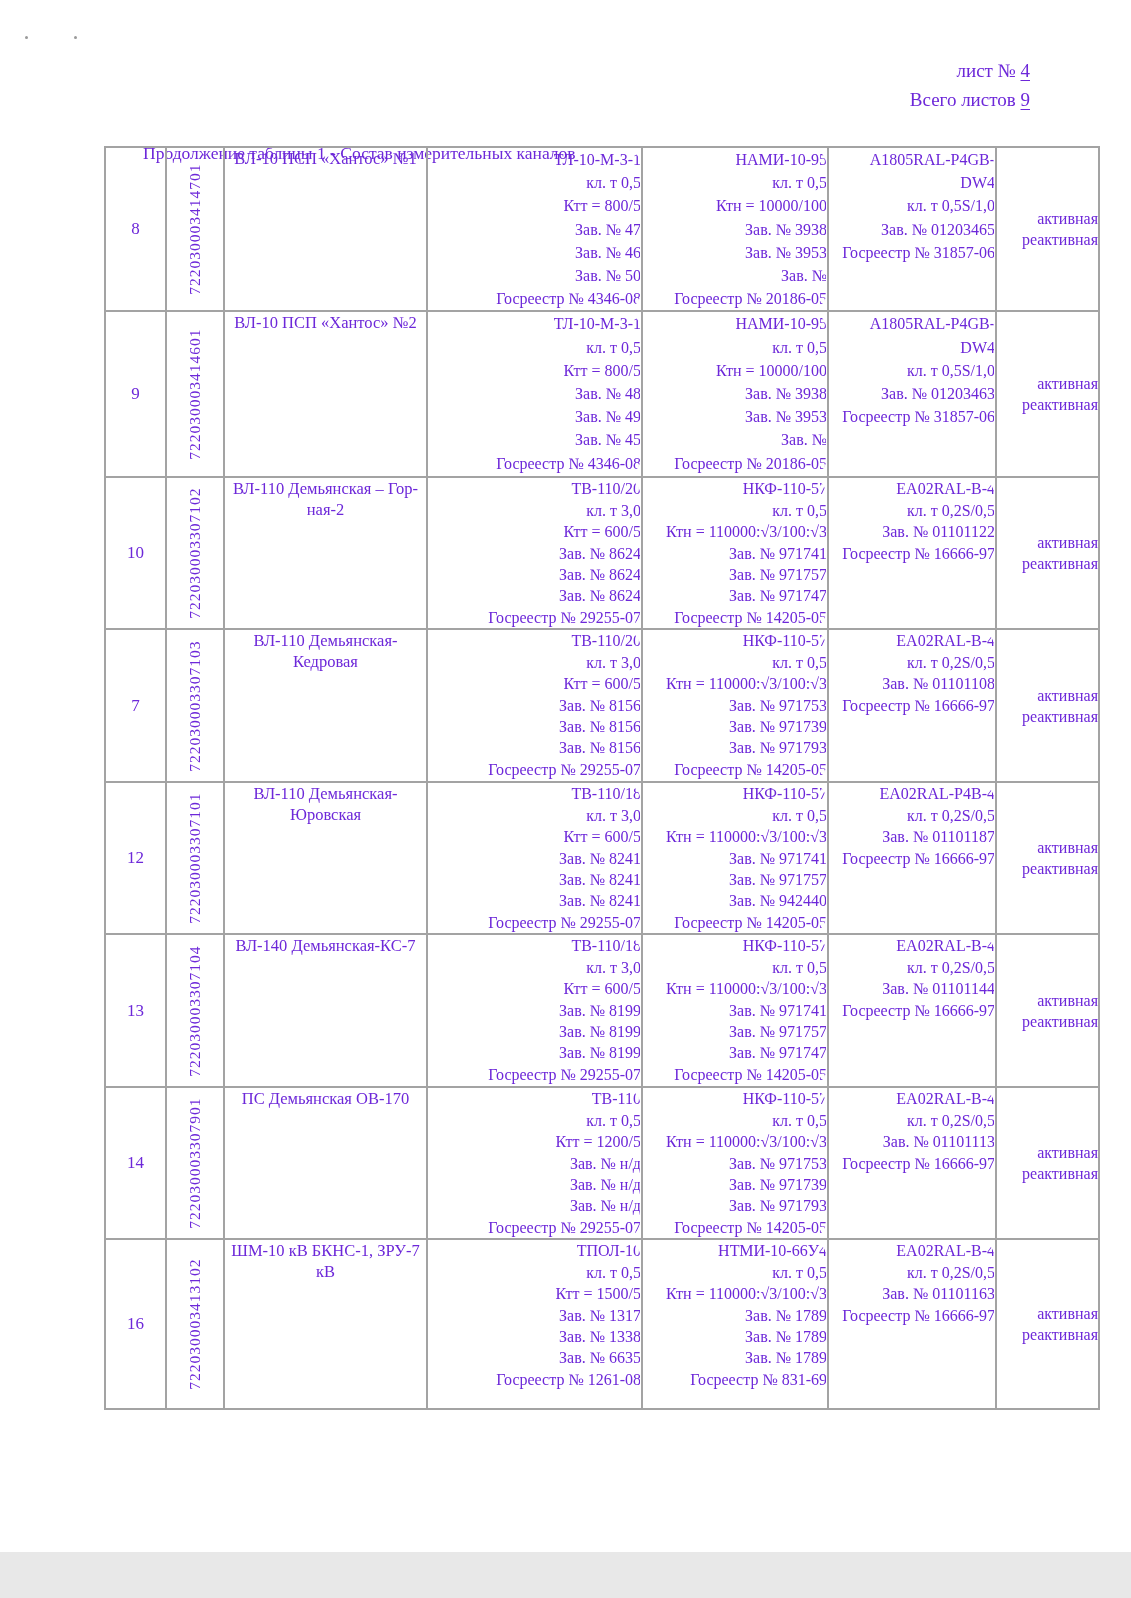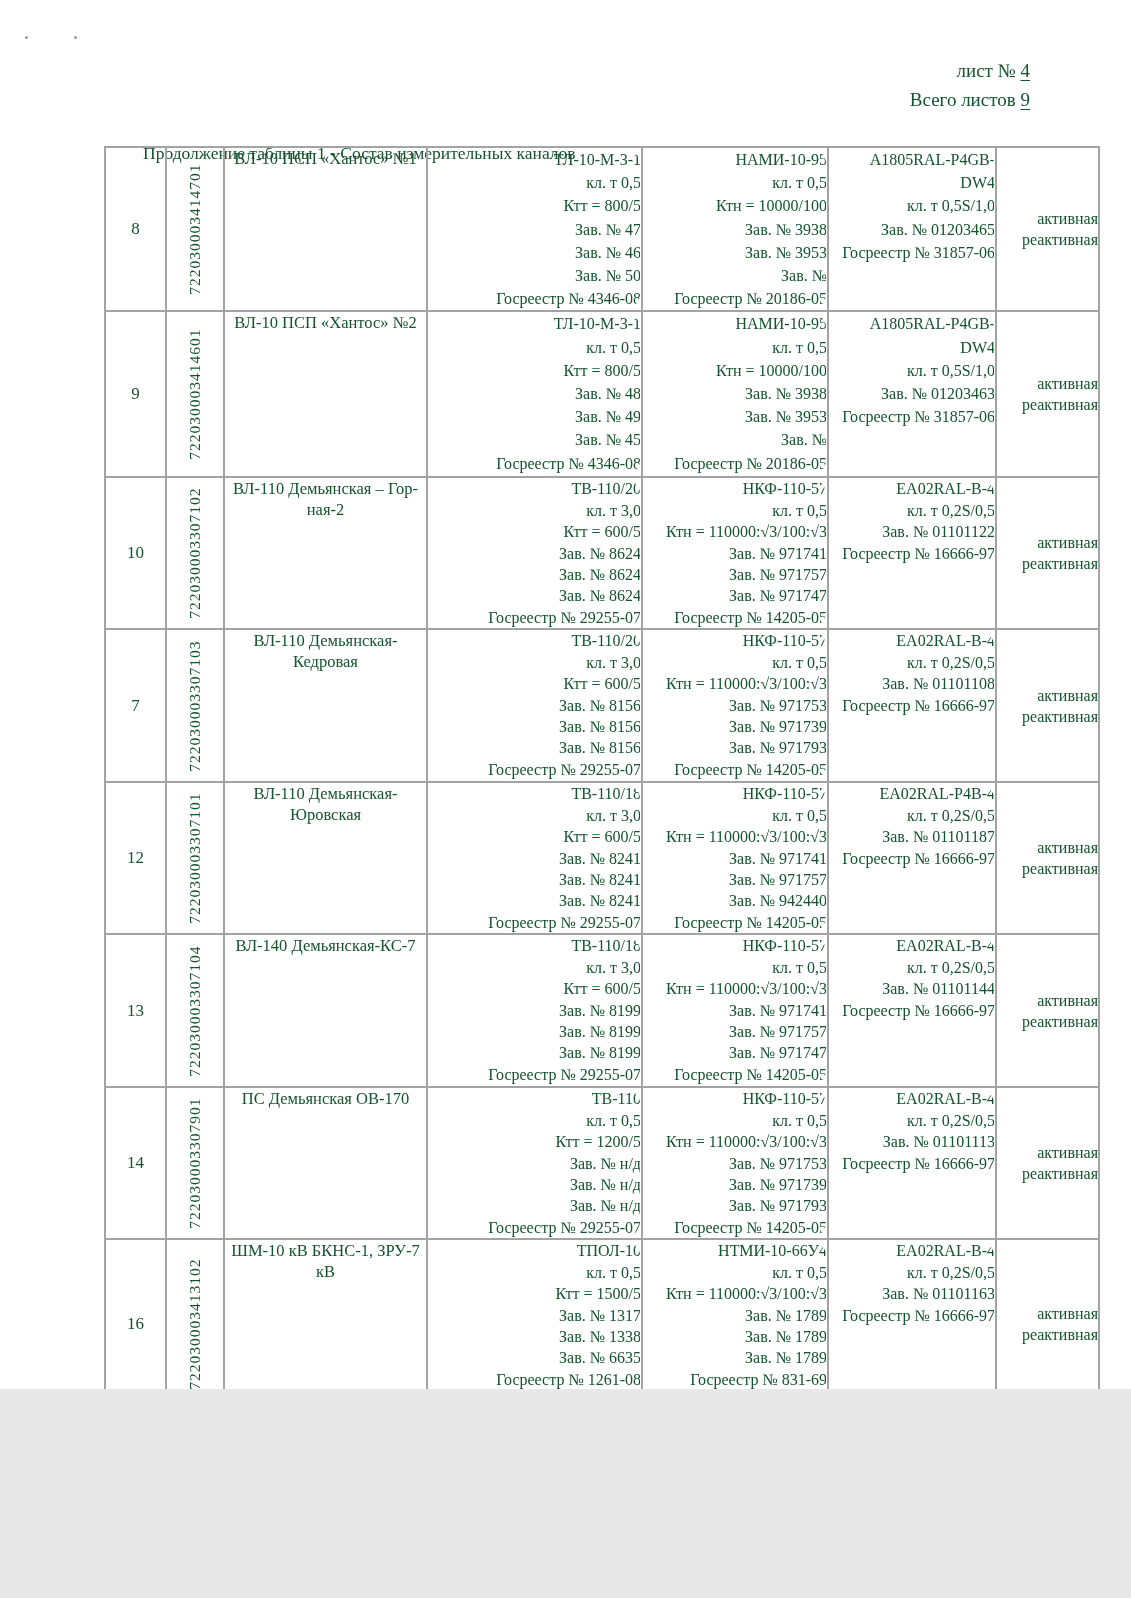--- a/index.html
+++ b/index.html
@@ -1,21 +1,21 @@
 <!DOCTYPE html>
 <html><head>
 <meta charset="utf-8">
 <style>
   html,body{margin:0;padding:0;background:#e8e8e8;}
   .page{
     position:relative;
-    width:1131px;height:1389px;
+    width:1131px;height:1552px;
     background:#ffffff;
     font-family:"Liberation Serif","DejaVu Serif",serif;
-    color:#14532d;
+    color:#6d28d9;
     overflow:hidden;
   }
   .speck{position:absolute;width:3px;height:3px;border-radius:50%;background:#9a9a9a;}
   .sheet-head{
     position:absolute;top:56px;right:101px;
     text-align:right;font-size:19px;line-height:29px;white-space:nowrap;
   }
   .sheet-head .num{text-decoration:underline;text-underline-offset:3px;}
   .caption{position:absolute;top:119px;left:143px;font-size:17.5px;margin-top:24px;}
   table.meas{

